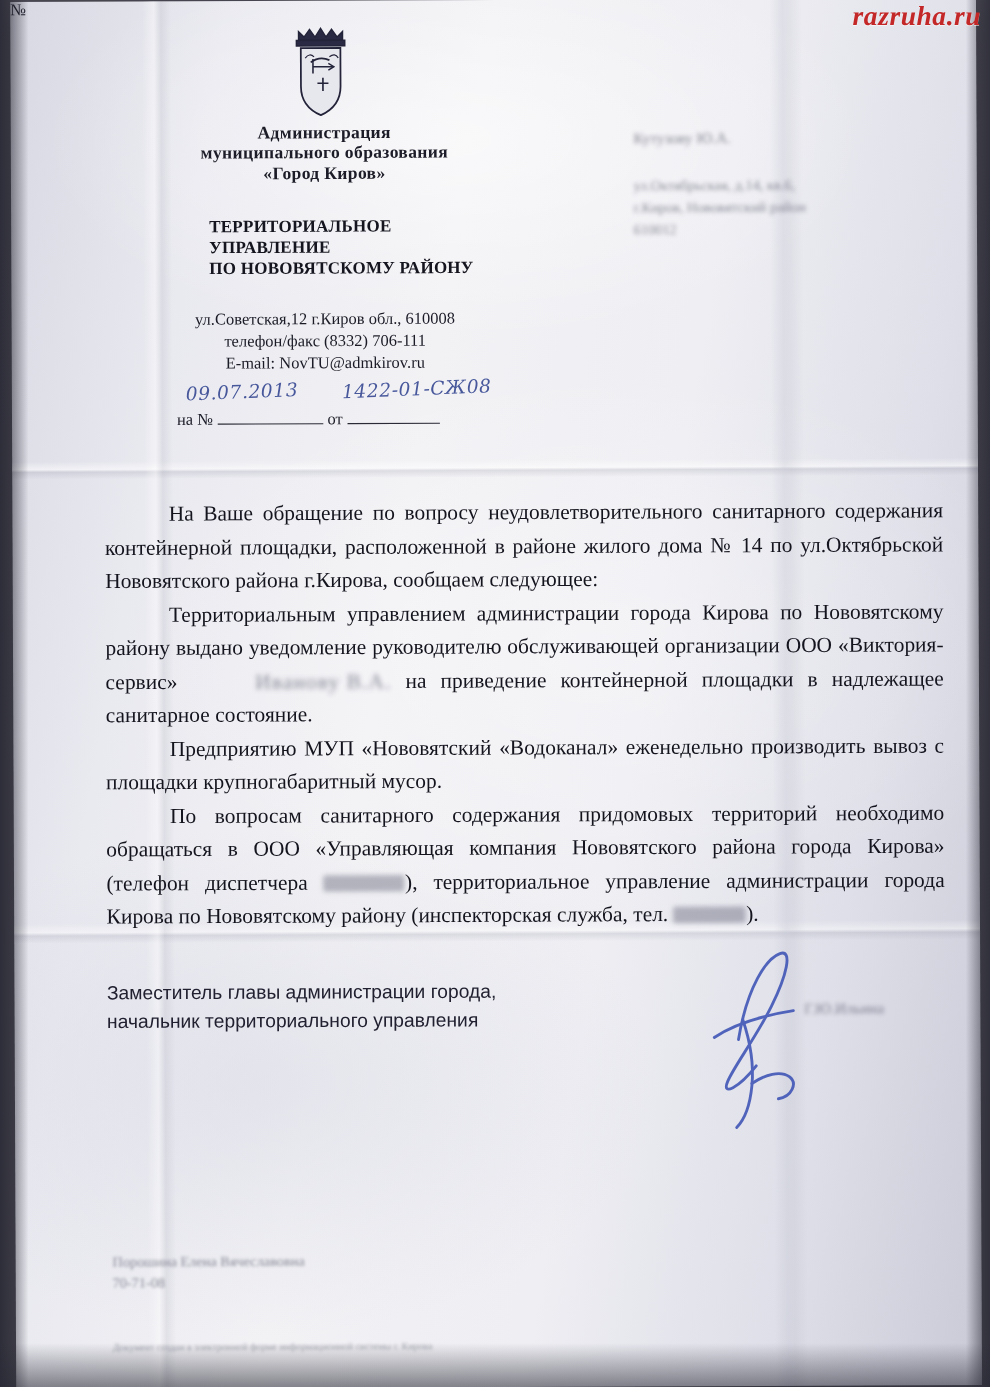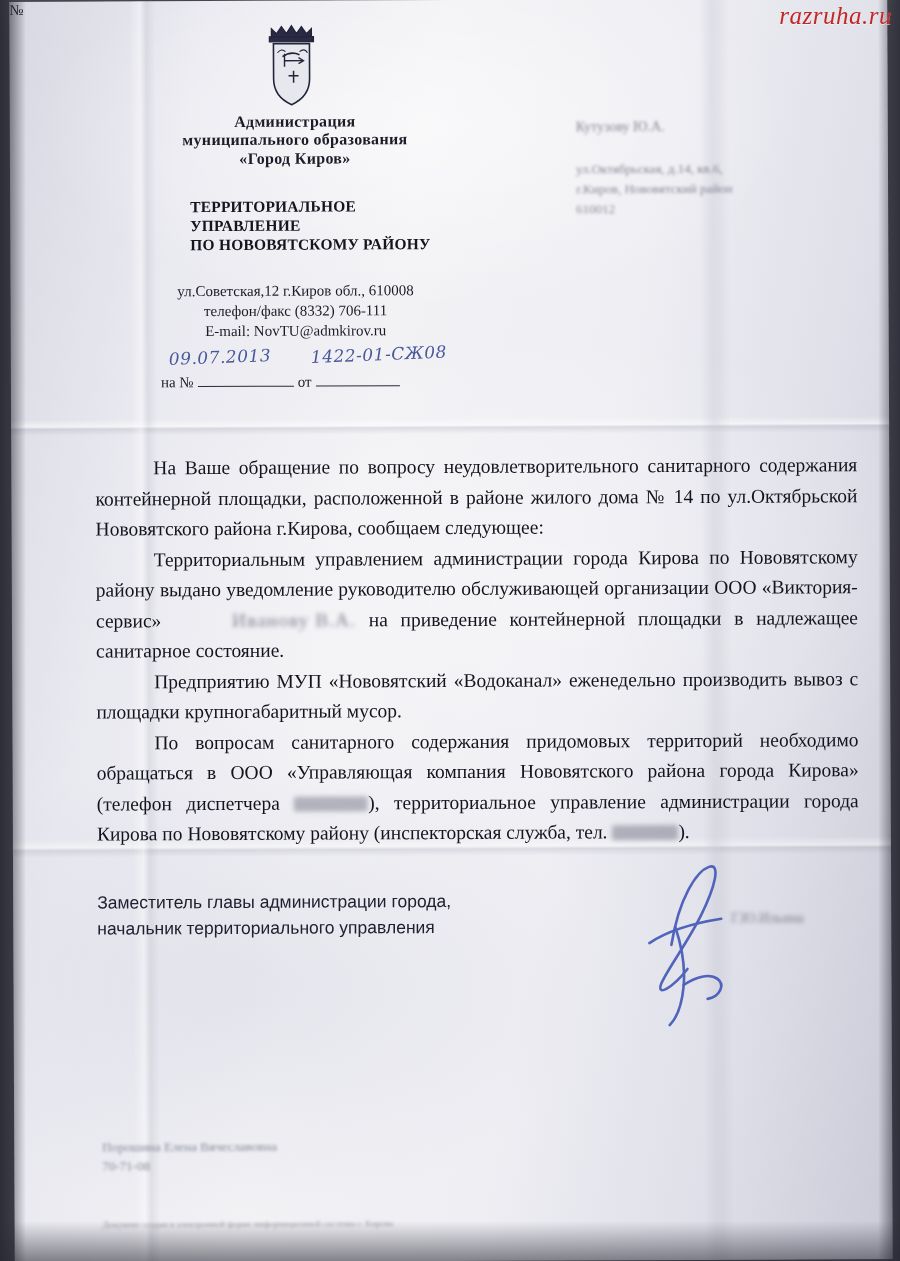--- a/index.html
+++ b/index.html
@@ -58,21 +58,21 @@
     background: linear-gradient(to top, rgba(40,40,52,0.55), rgba(40,40,52,0));
   }
 
   
   .watermark {
     position: absolute;
     right: 8px;
     top: 2px;
     font-family: "Liberation Serif", serif;
     font-style: italic;
-    font-weight: normal;
+    font-weight: bold;
     font-size: 25px;
     color: #c32727;
     letter-spacing: 0.5px;
     text-shadow: 0 1px 0 rgba(255,255,255,0.55);
   }
 
   
   .coat {
     position: absolute;
     left: 248px;

